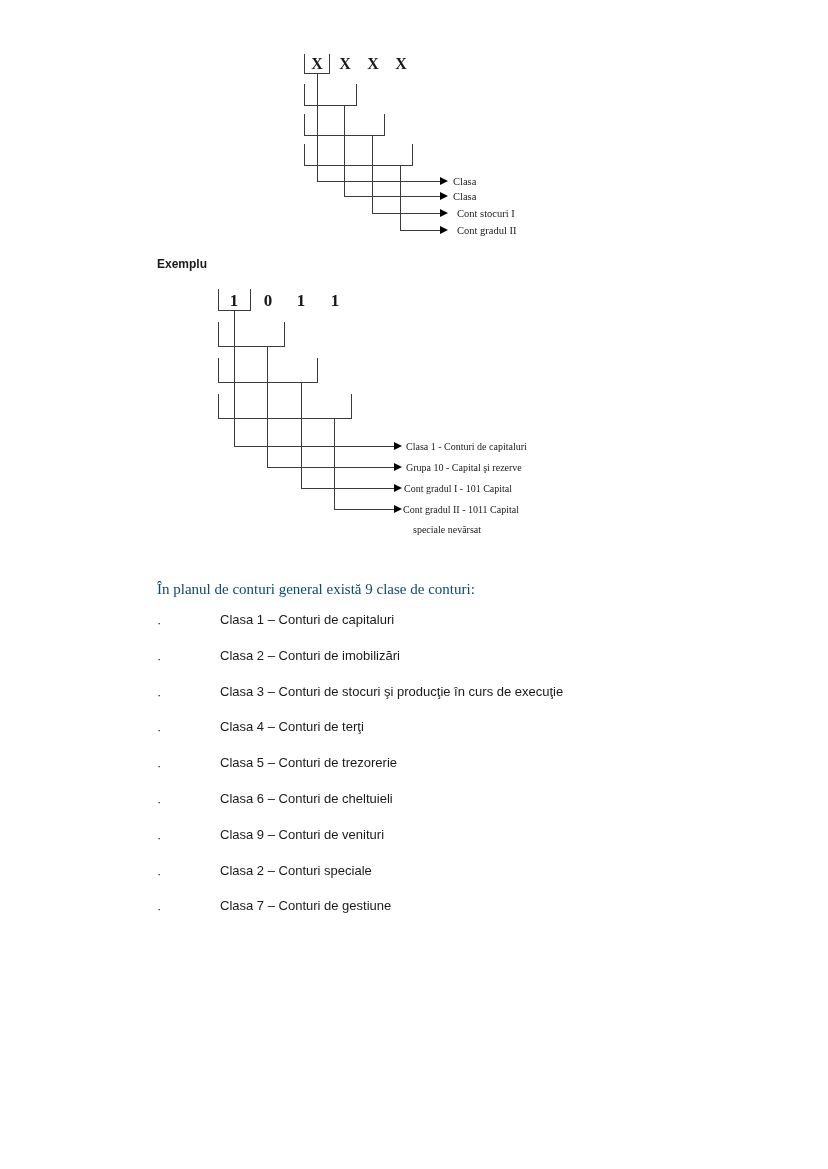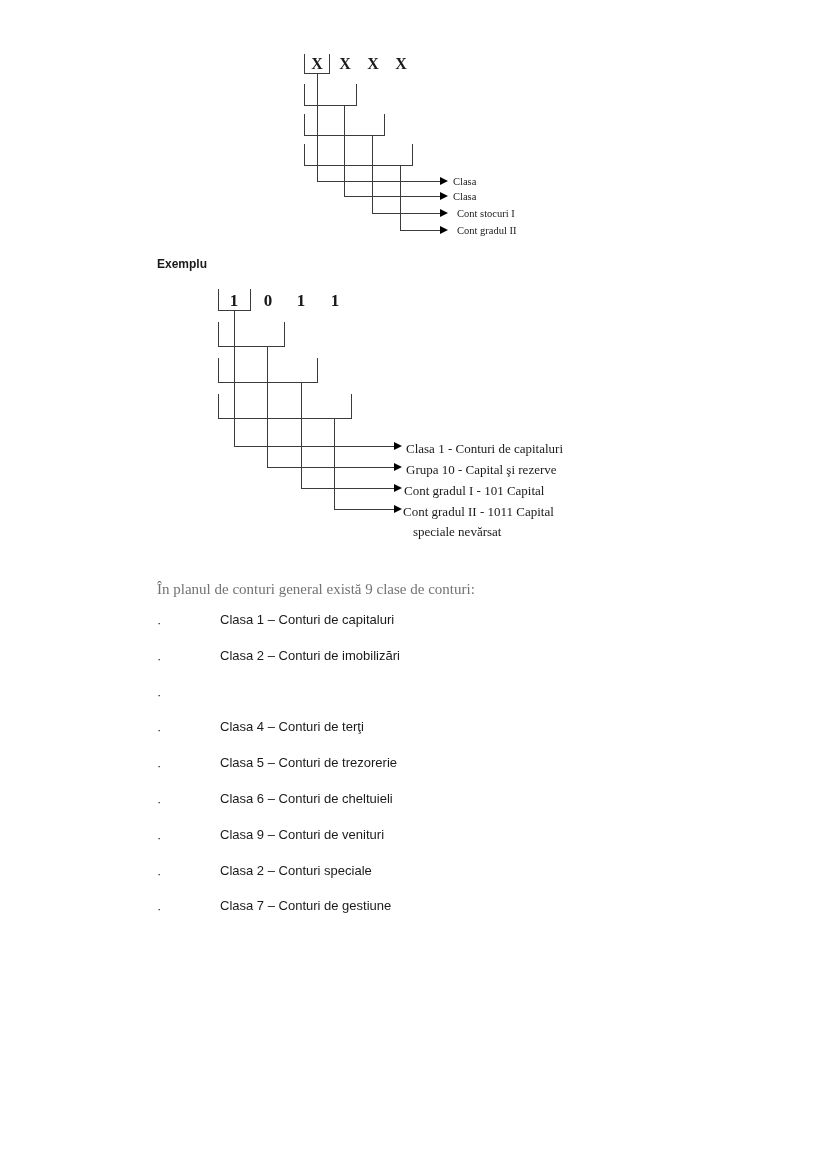--- a/index.html
+++ b/index.html
@@ -64,41 +64,41 @@
   #diagram-generic .dlabel { font-size: 10.5px; }
 
   
   #diagram-example {
     left: 206px;
     top: 286px;
     width: 400px;
     height: 255px;
   }
   #diagram-example .digit { font-size: 17px; }
-  #diagram-example .dlabel { font-size: 13px; }
+  #diagram-example .dlabel { font-size: 10px; }
 
   
   #exemplu-heading {
     position: absolute;
     left: 157px;
     top: 257px;
     font-family: "Liberation Sans", sans-serif;
     font-weight: bold;
     font-size: 12px;
     color: #1a1a1a;
   }
 
   
   #intro-text {
     position: absolute;
     left: 157px;
     top: 581px;
     font-family: "Liberation Serif", serif;
     font-size: 15px;
-    color: #737373;
+    color: #0c4a6e;
     white-space: pre;
   }
 
   #class-list {
     position: absolute;
     left: 157px;
     top: 612px;
     width: 640px;
   }
   .class-row {
@@ -224,20 +224,21 @@
   <div class="class-row">
     <span class="class-bullet">·</span>
     <span class="class-text">Clasa 1 – Conturi de capitaluri</span>
   </div>
   <div class="class-row">
     <span class="class-bullet">·</span>
     <span class="class-text">Clasa 2 – Conturi de imobilizări</span>
   </div>
   <div class="class-row">
     <span class="class-bullet">·</span>
+    <span class="class-text">Clasa 3 – Conturi de stocuri şi producţie în curs de execuţie</span>
   </div>
   <div class="class-row">
     <span class="class-bullet">·</span>
     <span class="class-text">Clasa 4 – Conturi de terţi</span>
   </div>
   <div class="class-row">
     <span class="class-bullet">·</span>
     <span class="class-text">Clasa 5 – Conturi de trezorerie</span>
   </div>
   <div class="class-row">

